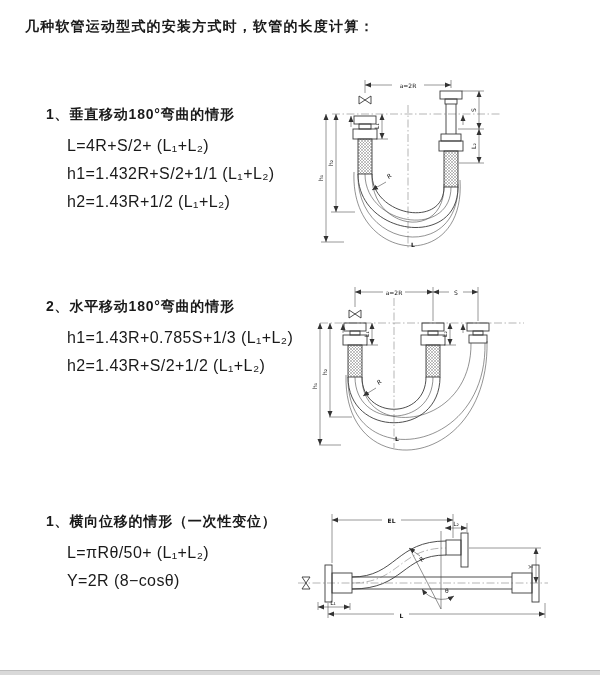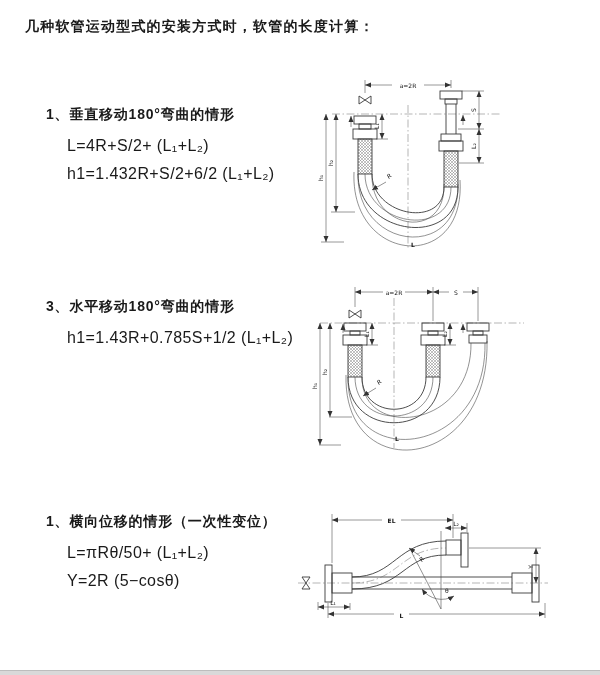--- a/index.html
+++ b/index.html
@@ -26,36 +26,38 @@
 <body>
 
 <div class="page">
 
   <div class="doc-title">几种软管运动型式的安装方式时，软管的长度计算：</div>
 
   <div class="sec" style="top:105px">
     <div class="sec-heading">1、垂直移动180°弯曲的情形</div>
     <div class="formulas">
       <div class="formula">L=4R+S/2+ (L₁+L₂)</div>
-      <div class="formula">h1=1.432R+S/2+6/2 (L₁+L₂)</div>
+      <div class="formula">h1=1.432R+S/2+1/1 (L₁+L₂)</div>
+      <div class="formula">h2=1.43R+1/2 (L₁+L₂)</div>
     </div>
   </div>
 
   <div class="sec" style="top:297px">
-    <div class="sec-heading">3、水平移动180°弯曲的情形</div>
+    <div class="sec-heading">2、水平移动180°弯曲的情形</div>
     <div class="formulas">
-      <div class="formula">h1=1.43R+0.785S+1/2 (L₁+L₂)</div>
+      <div class="formula">h1=1.43R+0.785S+1/3 (L₁+L₂)</div>
+      <div class="formula">h2=1.43R+S/2+1/2 (L₁+L₂)</div>
     </div>
   </div>
 
   <div class="sec" style="top:512px">
     <div class="sec-heading">1、横向位移的情形（一次性变位）</div>
     <div class="formulas">
       <div class="formula">L=πRθ/50+ (L₁+L₂)</div>
-      <div class="formula">Y=2R (5−cosθ)</div>
+      <div class="formula">Y=2R (8−cosθ)</div>
     </div>
   </div>
 
   <svg class="diag" style="left:308px;top:72px" width="215" height="190" viewBox="0 0 215 190">
     <defs>
       <marker id="ar" markerUnits="userSpaceOnUse" markerWidth="8" markerHeight="8" refX="6" refY="3.5" orient="auto-start-reverse">
         <path d="M0,1 L6,3.5 L0,6 Z" fill="#333"></path>
       </marker>
       <pattern id="braid" width="3" height="3" patternUnits="userSpaceOnUse">
         <path d="M0,0 L3,3 M3,0 L0,3" stroke="#777" stroke-width="0.45" fill="none"></path>

